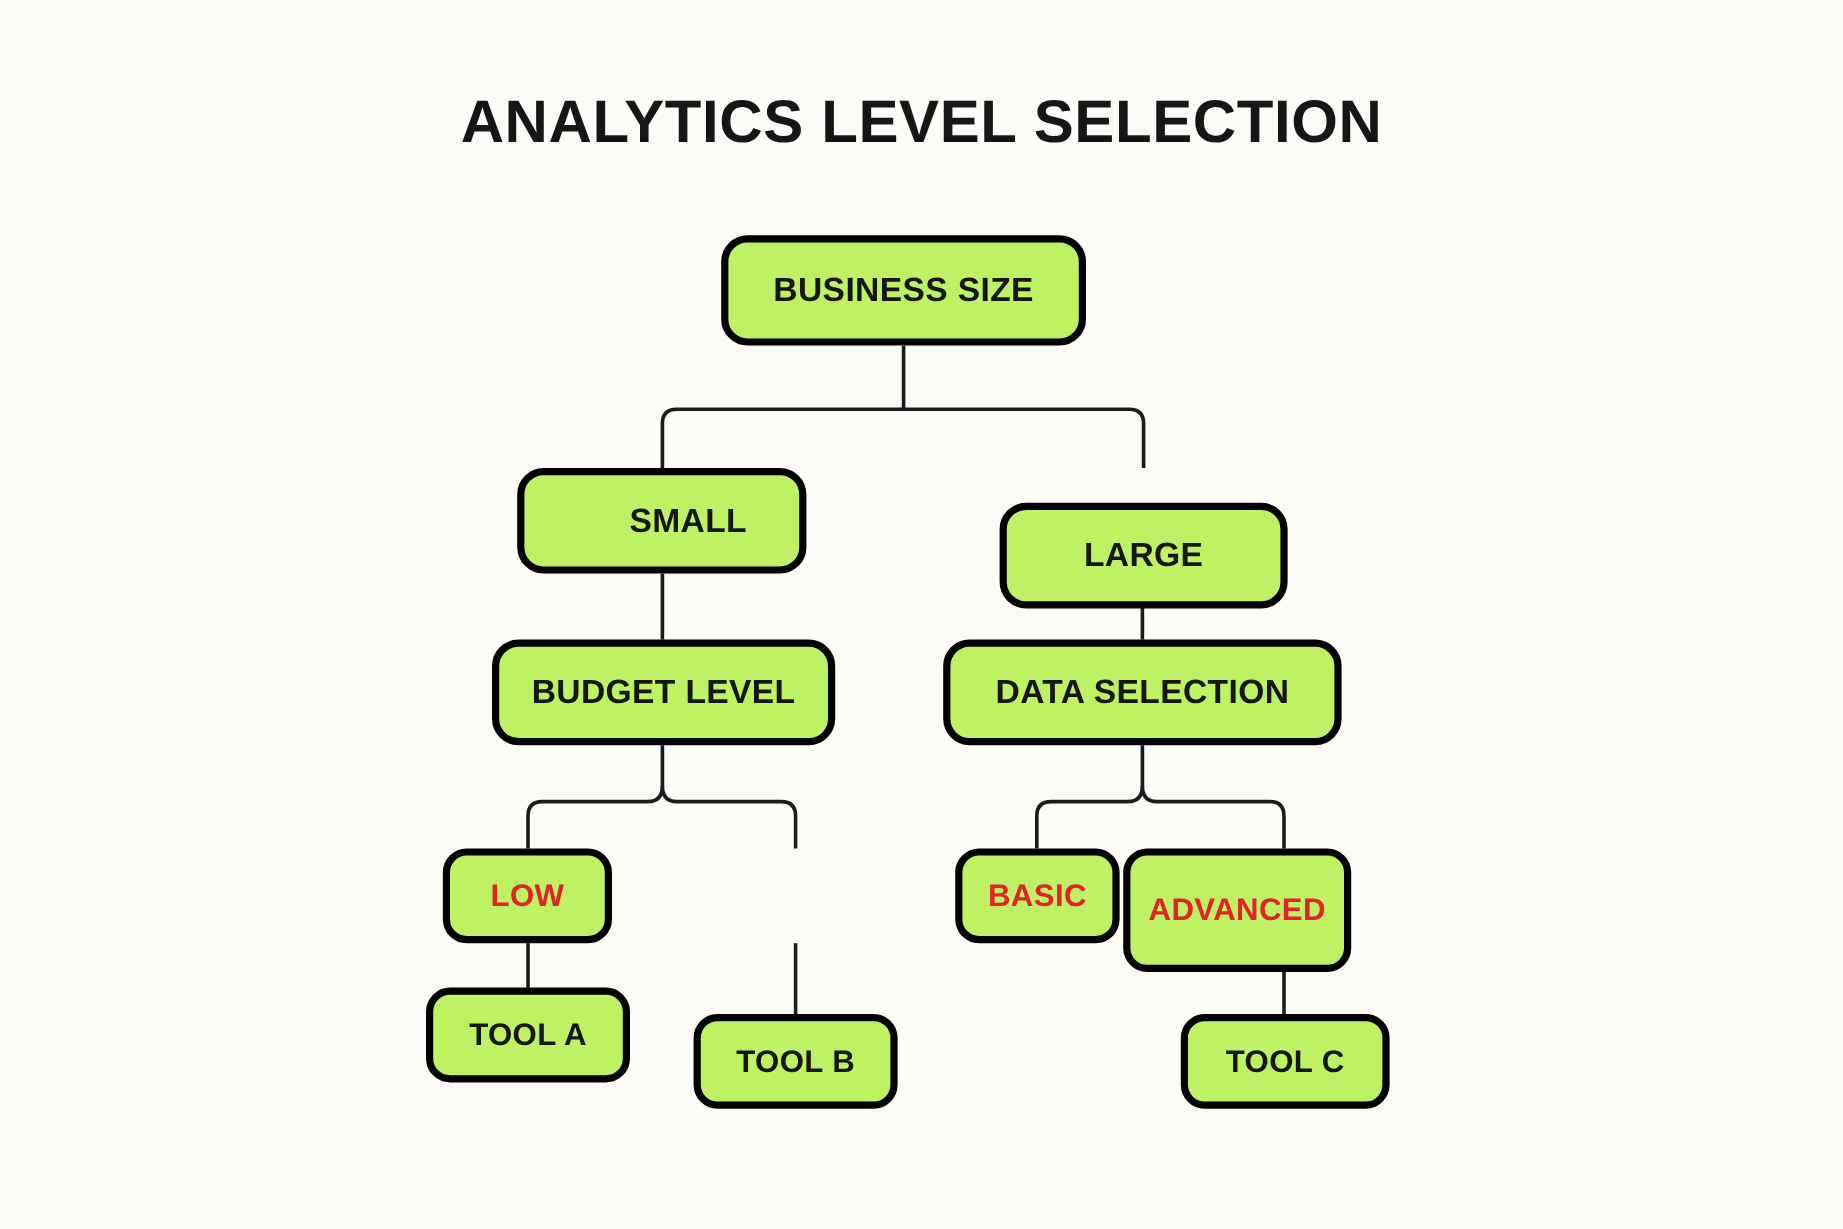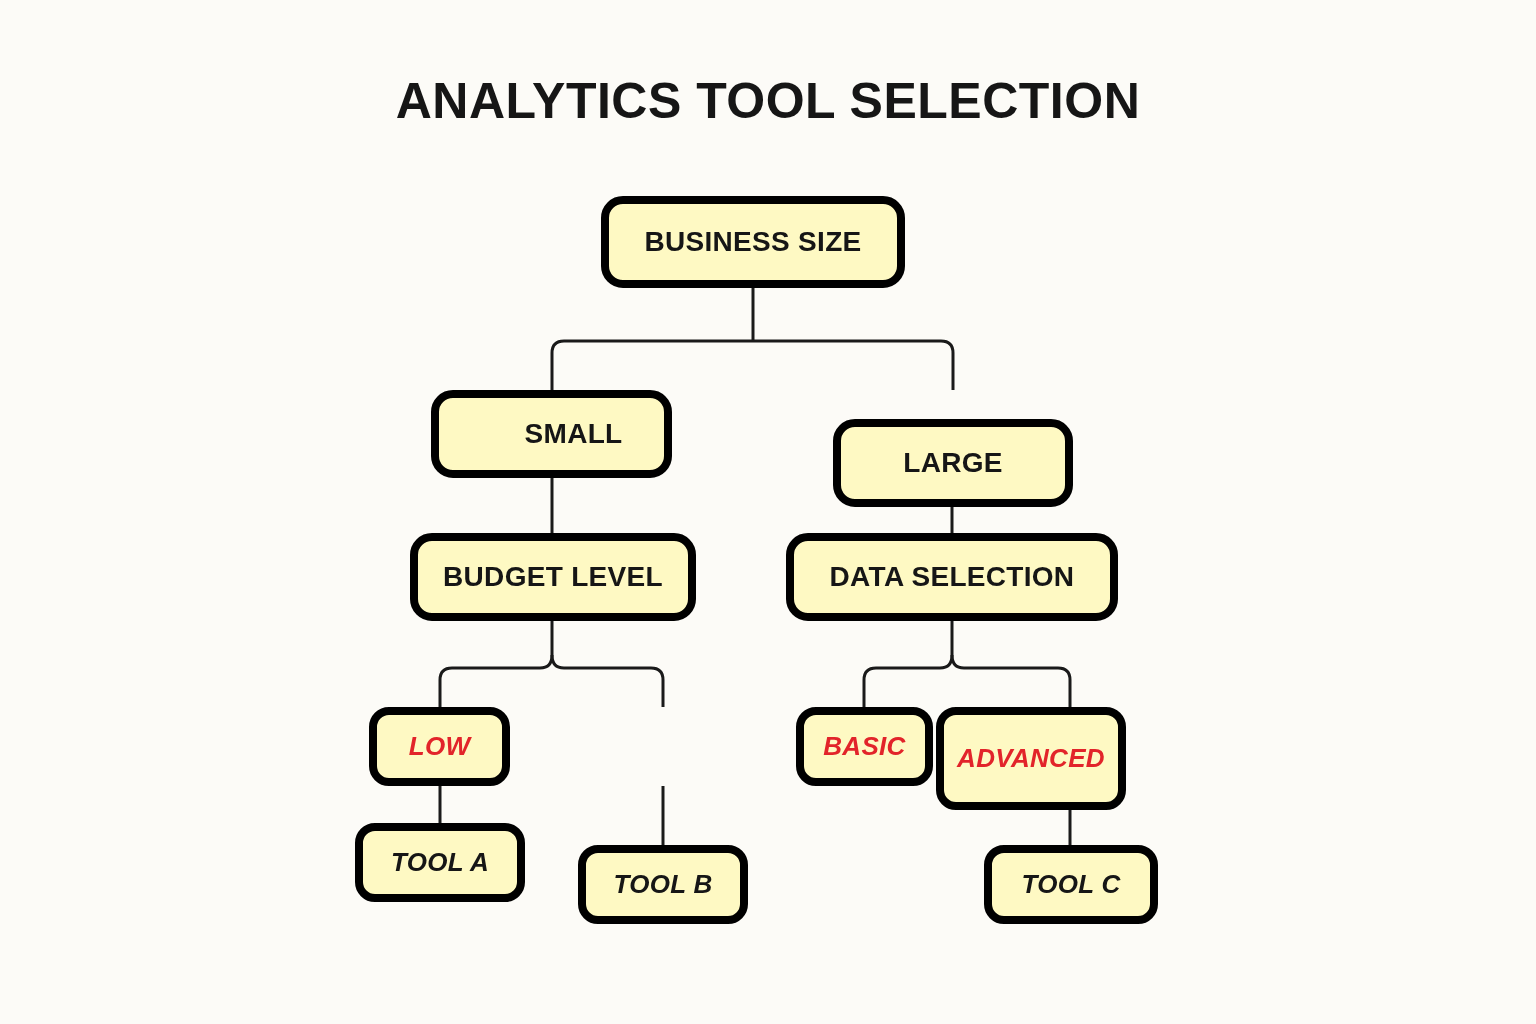--- a/index.html
+++ b/index.html
@@ -36,36 +36,35 @@
     height: 1024px;
   }
   .connectors path {
     stroke: #1a1a1a;
     stroke-width: 3;
     fill: none;
   }
   .node {
     position: absolute;
     box-sizing: border-box;
-    background: #fef9c3;
-    border: 8px solid #000000;
+    background: #bef264;
+    border: 6px solid #000000;
     border-radius: 22px;
     display: flex;
     align-items: center;
     justify-content: center;
     font-weight: 700;
     font-size: 28px;
     color: #161616;
     letter-spacing: 0.3px;
     white-space: nowrap;
   }
   .node.sm {
     border-radius: 20px;
     font-size: 26px;
-    font-style: italic;
   }
   .node.red {
     color: #e2242a;
   }
   
   #n-root      { left: 601px; top: 196px; width: 304px; height: 92px; }
   #n-small     { left: 431px; top: 390px; width: 241px; height: 88px; padding-left: 44px; }
   #n-large     { left: 833px; top: 390px; width: 240px; height: 88px; margin-top: 29px; }
   #n-budget    { left: 410px; top: 533px; width: 286px; height: 88px; }
   #n-complex   { left: 786px; top: 533px; width: 332px; height: 88px; }
@@ -75,21 +74,21 @@
   #n-advanced  { left: 936px; top: 707px; width: 190px; height: 103px; }
   #n-tool-a    { left: 355px; top: 823px; width: 170px; height: 79px; }
   #n-tool-b    { left: 578px; top: 845px; width: 170px; height: 79px; }
   #n-tool-c    { left: 984px; top: 845px; width: 174px; height: 79px; }
 </style>
 </head>
 <body>
 
 <div class="canvas">
 
-  <div class="title">ANALYTICS TOOL SELECTION</div>
+  <div class="title">ANALYTICS LEVEL SELECTION</div>
 
   <svg class="connectors" viewBox="0 0 1536 1024" xmlns="http://www.w3.org/2000/svg" aria-hidden="true">
 
     <path d="M753 288 V341"></path>
 
     <path d="M552 390 V353 Q552 341 564 341 H941 Q953 341 953 353 V390"></path>
 
     <path d="M552 478 V533"></path>
 
     <path d="M952 478 V533"></path>

